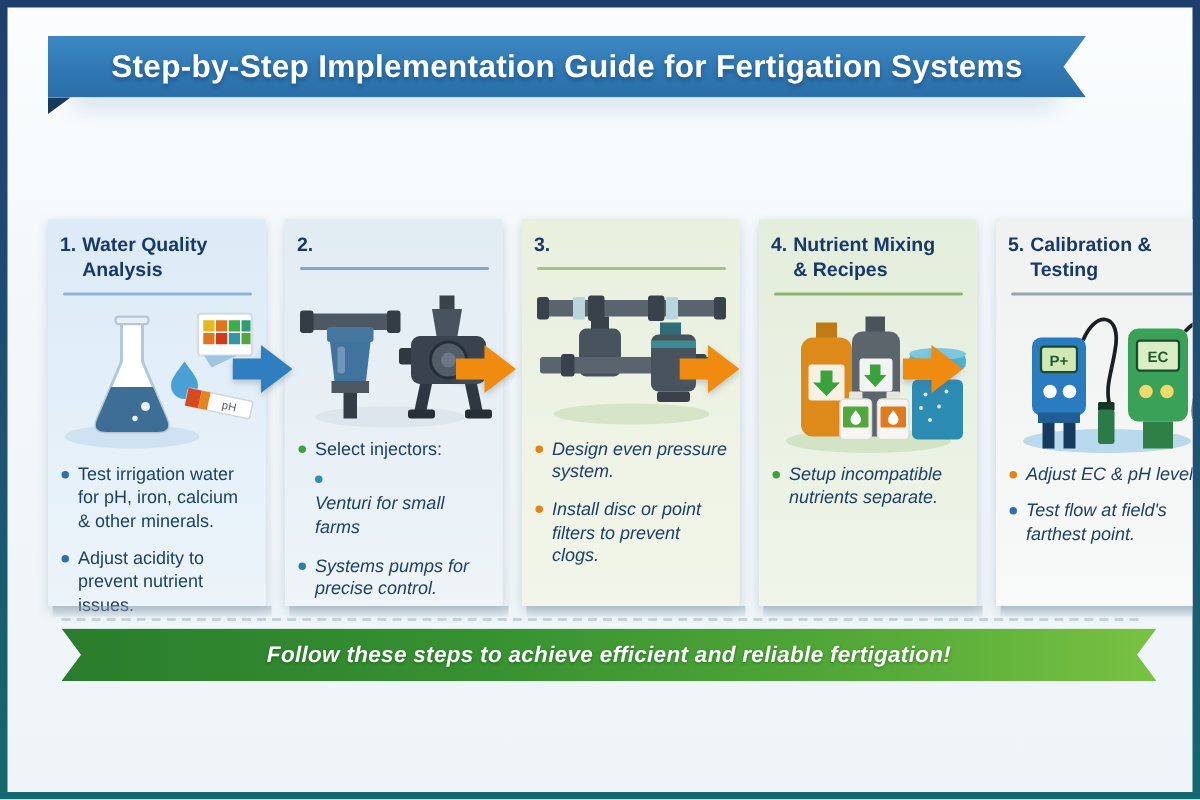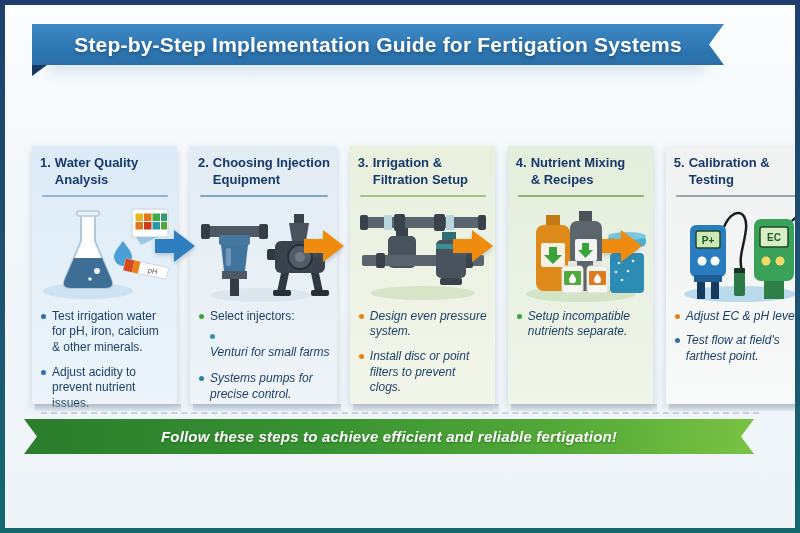--- a/index.html
+++ b/index.html
@@ -36,21 +36,21 @@
   .bullets li{display:flex;gap:6px;margin-bottom:9px;}
   .bullets .dot{flex:none;width:5px;height:5px;border-radius:50%;margin-top:5px;}
   .bullets li.sub{margin-left:11px;margin-top:-4px;margin-bottom:10px;flex-direction:column;}
   .bullets li.italic .txt{font-style:italic;}
 
   
   .arrow{position:absolute;top:84px;width:40px;height:32px;filter:drop-shadow(0 2px 2px rgba(90,110,130,.35));}
 
   
   .dash-line{position:absolute;left:36px;right:36px;top:407px;border-top:2px dashed #c6d2da;}
-  .ribbon{position:absolute;left:19px;top:414px;width:730px;height:35px;
+  .ribbon{position:absolute;left:36px;top:414px;width:730px;height:35px;
     background:linear-gradient(90deg,#2a7d2c 0%,#379231 40%,#55aa38 75%,#79c243 100%);
     clip-path:polygon(13px 50%,0 0,100% 0,calc(100% - 13px) 50%,100% 100%,0 100%);
     display:flex;align-items:center;justify-content:center;box-shadow:0 3px 5px rgba(80,120,80,.3);}
   .ribbon-text{color:#fff;font-size:15px;font-weight:bold;font-style:italic;letter-spacing:.2px;text-shadow:0 1px 2px rgba(0,60,0,.45);}
 </style>
 </head>
 <body>
 
 <div class="frame">
 <div class="canvas">
@@ -106,22 +106,20 @@
         <li>
               <span class="dot" style="background-color: rgb(46, 111, 174);"></span>
               <span class="txt">Adjust acidity to prevent nutrient issues.</span>
             </li>
       </ul>
     </div>
 
     <div class="col col-2">
       <div class="step-head">
         <span class="num">2.</span>
-        <span class="t">Choosing Injection
-Equipment</span>
       </div>
       <div class="divider" style="background-color: rgb(123, 168, 204);"></div>
       <div class="illus">
         <svg width="130" height="102" viewBox="0 0 130 102">
           <ellipse cx="62" cy="94" rx="50" ry="7" fill="#dde6ed"></ellipse>
           <g>
             <rect x="6" y="25" width="58" height="11" rx="3" fill="#4d5862"></rect>
             <rect x="2" y="23" width="9" height="15" rx="2" fill="#343d46"></rect>
                 <rect x="60" y="23" width="9" height="15" rx="2" fill="#343d46"></rect>
             <rect x="20" y="34" width="31" height="10" rx="2" fill="#45779f"></rect>
@@ -156,22 +154,20 @@
         <li class="italic">
               <span class="dot" style="background-color: rgb(42, 128, 168);"></span>
               <span class="txt">Systems pumps for precise control.</span>
             </li>
       </ul>
     </div>
 
     <div class="col col-3">
       <div class="step-head">
         <span class="num">3.</span>
-        <span class="t">Irrigation &amp;
-Filtration Setup</span>
       </div>
       <div class="divider" style="background-color: rgb(163, 196, 135);"></div>
       <div class="illus">
         <svg width="130" height="100" viewBox="0 0 130 100">
           <ellipse cx="65" cy="90" rx="52" ry="7" fill="#d6e4c8"></ellipse>
           <rect x="4" y="14" width="122" height="11" rx="2" fill="#5a646e"></rect>
           <rect x="26" y="12" width="8" height="15" fill="#b9d6de"></rect>
               <rect x="88" y="12" width="8" height="15" fill="#b9d6de"></rect>
           <rect x="36" y="11" width="11" height="17" rx="2" fill="#39424b"></rect>
               <rect x="76" y="11" width="11" height="17" rx="2" fill="#39424b"></rect>

